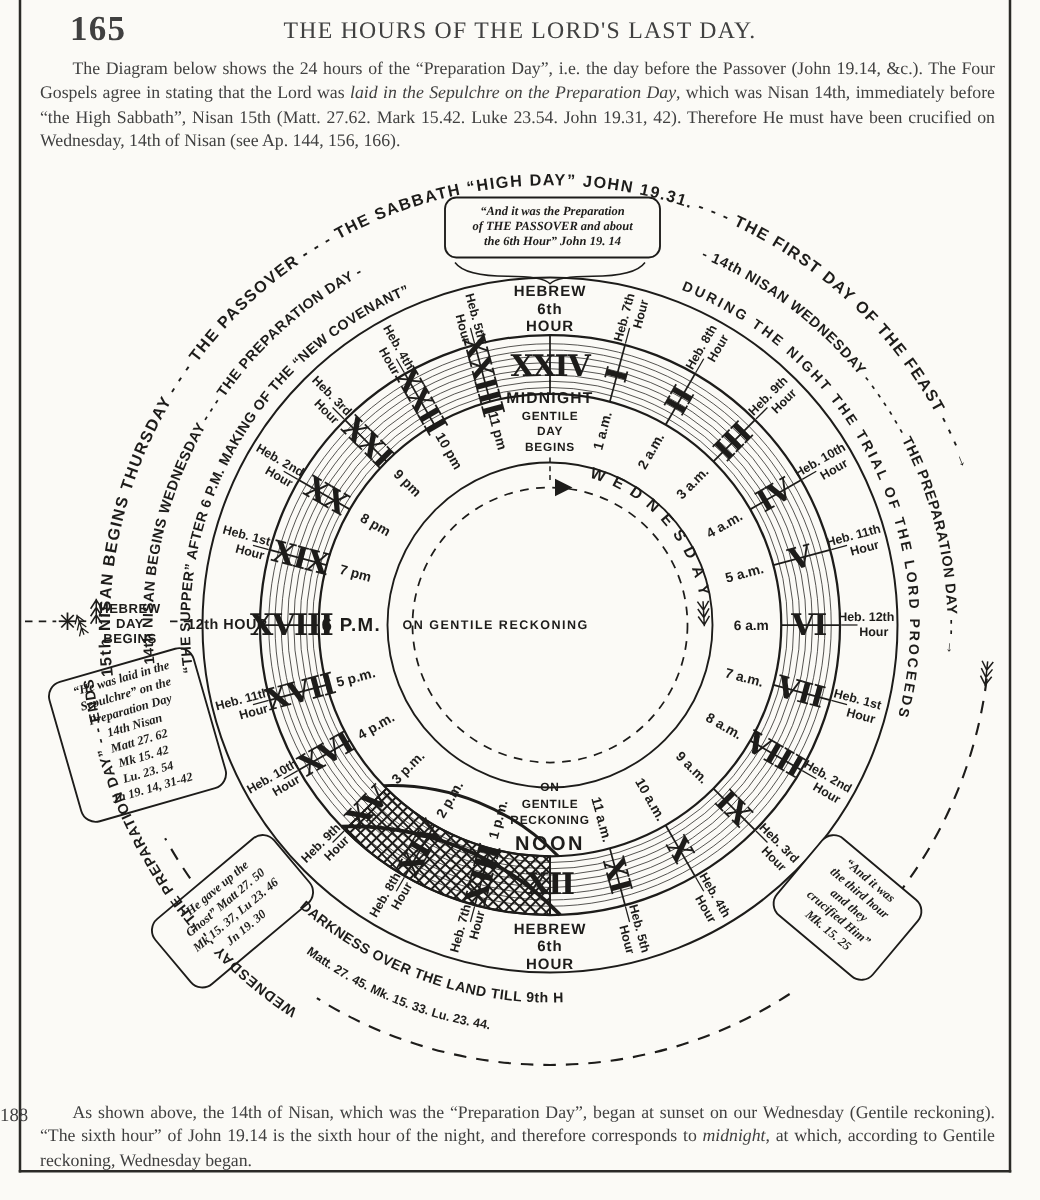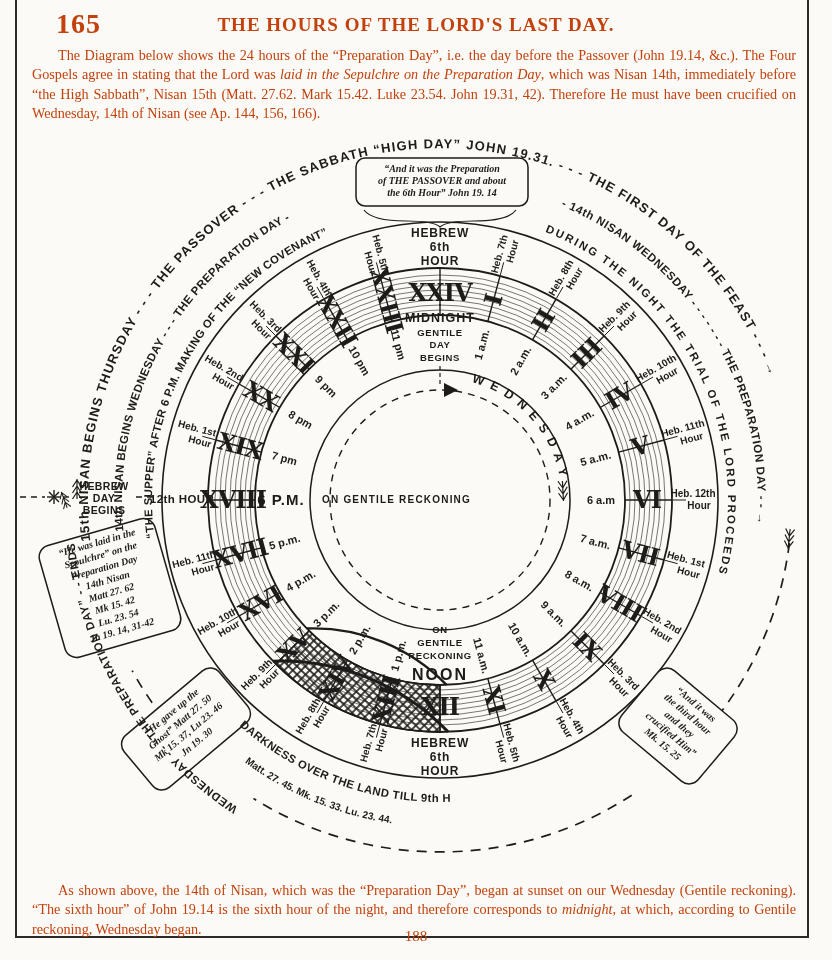--- a/index.html
+++ b/index.html
@@ -1,26 +1,26 @@
 <!DOCTYPE html>
 <html><head>
 <meta charset="utf-8">
 <style>
   html,body{margin:0;padding:0;background:#e8e6e0;}
   #page{position:relative;width:832px;height:960px;background:#fbfaf6;overflow:hidden;
-        font-family:"Liberation Serif",serif;color:#c2410c;}
+        font-family:"Liberation Serif",serif;color:#404040;}
   .vline{position:absolute;top:0;width:2px;height:938px;background:#2b2a27;}
   .hline{position:absolute;left:15px;width:794px;height:2px;background:#2b2a27;}
   #appendix-no{position:absolute;left:56px;top:8px;font-size:28px;font-weight:bold;letter-spacing:1px;}
-  #page-title{position:absolute;left:0;top:14px;width:100%;text-align:center;font-size:19px;font-weight:bold;letter-spacing:1px;}
+  #page-title{position:absolute;left:0;top:14px;width:100%;text-align:center;font-size:19px;font-weight:normal;letter-spacing:1px;}
   .para{position:absolute;left:32px;width:764px;font-size:14.2px;line-height:1.36;font-weight:normal;
         text-align:justify;text-indent:26px;}
   #intro-para{top:46px;}
   #footer-para{top:881px;}
-  #page-number{position:absolute;top:928px;left:0;width:100%;text-align:center;font-size:15px;}
+  #page-number{position:absolute;top:885px;left:0;width:100%;text-align:left;font-size:15px;}
   svg{position:absolute;left:0;top:0;}
   svg text{fill:#1d1c1a;font-family:"Liberation Sans",sans-serif;}
   .arc1{font-size:13px;font-weight:bold;letter-spacing:1.2px;}
   .arc1L{font-size:11.5px;font-weight:bold;letter-spacing:.8px;}
   .arc2{font-size:11.5px;font-weight:bold;letter-spacing:.4px;}
   .arc2b{font-size:11.5px;font-weight:bold;letter-spacing:.6px;}
   .arc3{font-size:11.3px;font-weight:bold;letter-spacing:.3px;}
   .arc3b{font-size:11.3px;font-weight:bold;letter-spacing:2.2px;}
   .arcdk{font-size:11.3px;font-weight:bold;letter-spacing:.4px;}
   .arcdk2{font-size:10px;font-weight:bold;}

